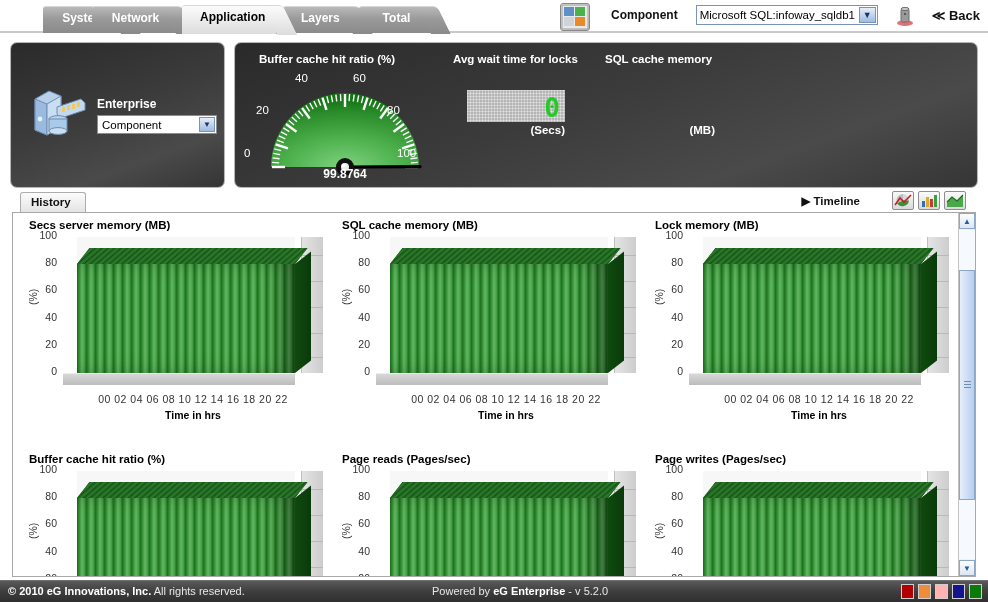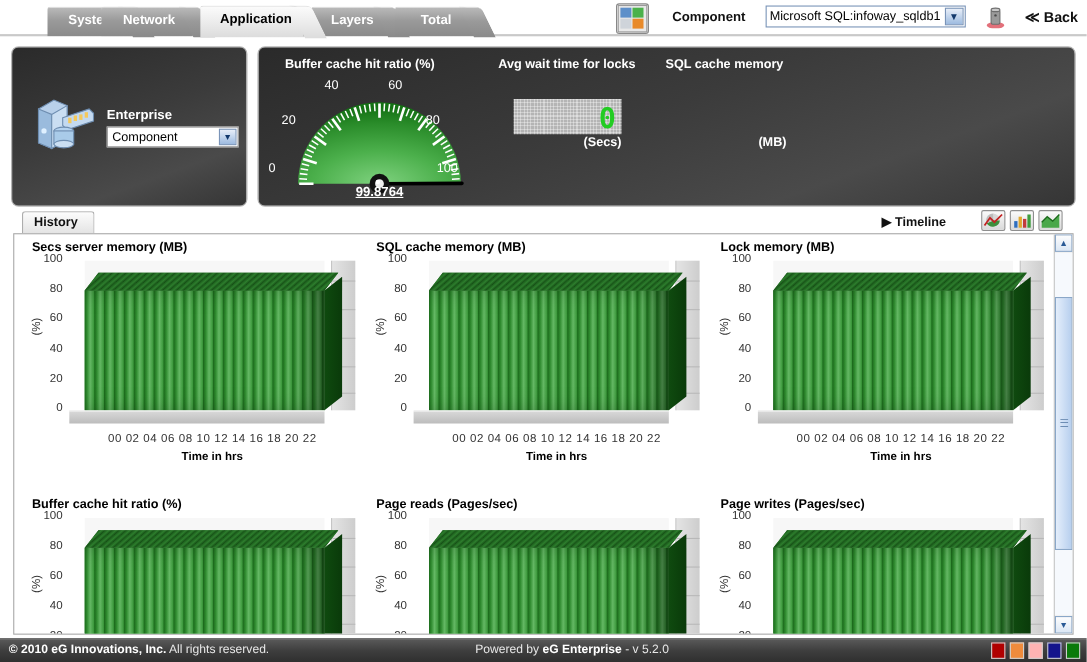--- a/index.html
+++ b/index.html
@@ -160,21 +160,21 @@
     position: absolute;
     color: #ffffff; font-size: 11.5px; font-weight: bold;
     white-space: nowrap;
   }
 
   
   .gauge { position: absolute; left: 20px; top: 28px; width: 180px; height: 108px; }
   .gauge-val {
     position: absolute; left: 20px; top: 124px;
     width: 180px; text-align: center;
-    color: #ffffff; font-size: 12px; font-weight: bold; text-decoration: underline;
+    color: #ffffff; font-size: 12px; font-weight: bold;
   }
   .gauge-tick-lbl {
     position: absolute; color:#ffffff; font-size: 11.5px;
   }
 
   
   .lcd {
     position: absolute;
     background: #b4b4b4;
     background-image:

